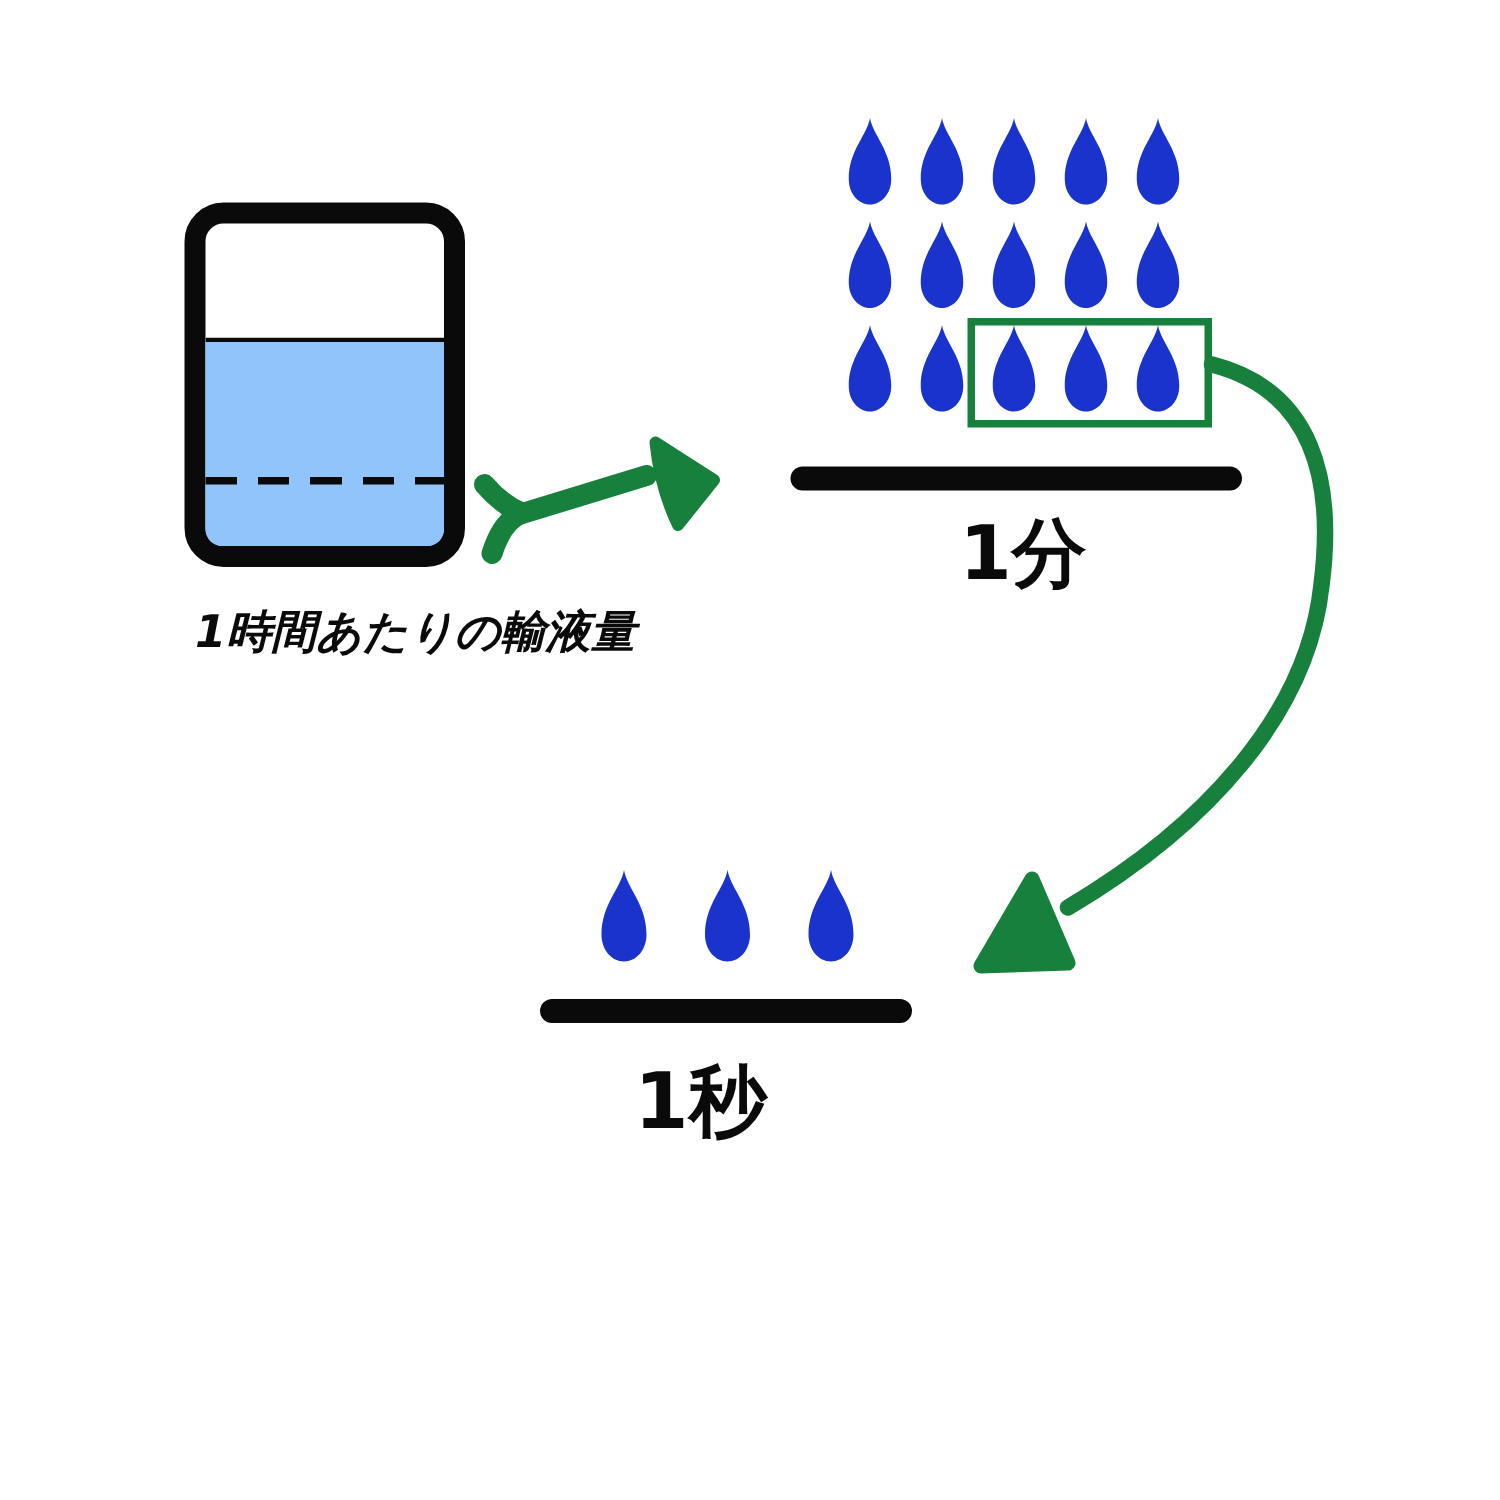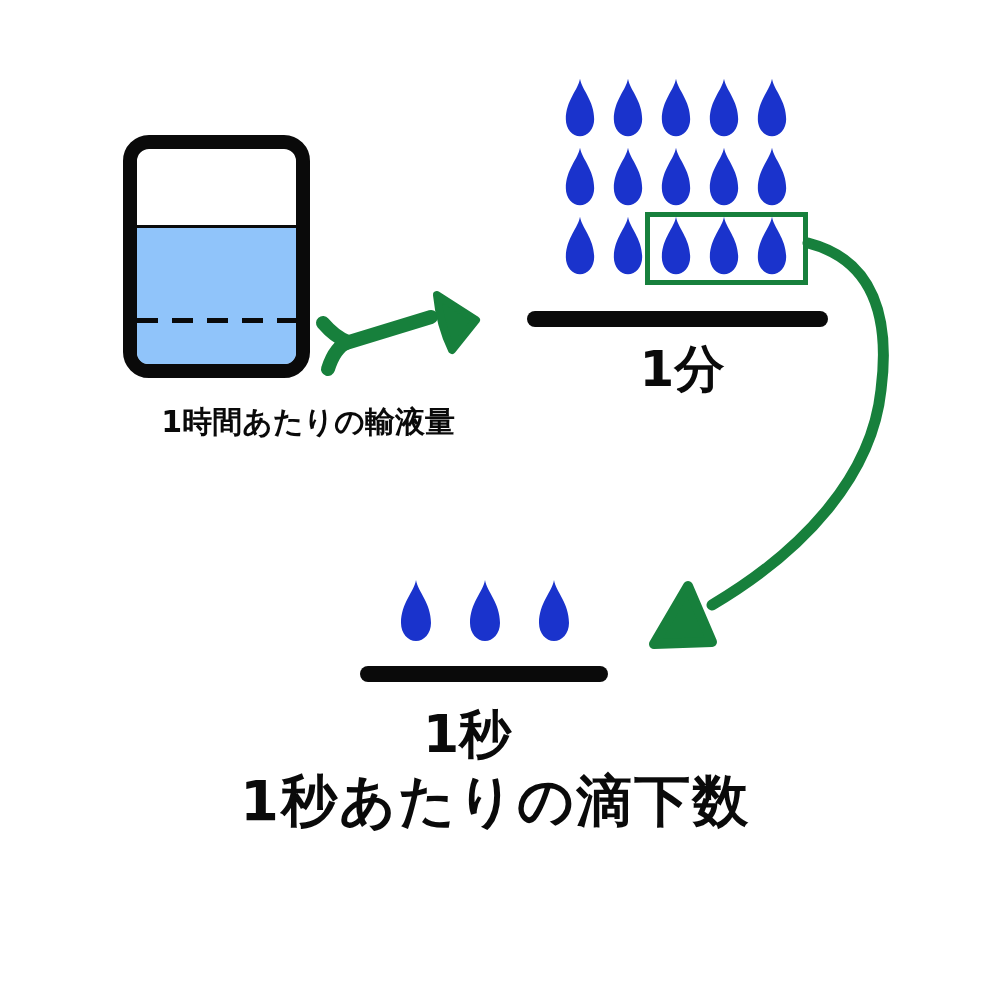--- a/index.html
+++ b/index.html
@@ -37,23 +37,24 @@
     background: repeating-linear-gradient(90deg,
       #0a0a0a 0px, #0a0a0a 21px,
       rgba(0,0,0,0) 21px, rgba(0,0,0,0) 35px);
   }
 
   
   .caption {
     font-weight: 700;
     font-size: 30px;
     line-height: 1.1;
-    text-align: right;
+    text-align: left;
     white-space: nowrap;
     letter-spacing: 0px;
+    font-style: italic;
   }
   .hour-caption   { left: 130px; top: 405px; width: 325px; }
   .minute-caption { left: 527px; top: 407px; width: 295px; }
   .second-caption { left: 240px; top: 770px; width: 500px; font-size: 56px; letter-spacing: 2px; }
 
   .unit-label {
     font-weight: 800;
     text-align: center;
     white-space: nowrap;
   }
@@ -210,15 +211,14 @@
     </div>
       <div class="drop">
       <svg width="36" height="64" viewBox="0 0 36 64">
         <path d="M18 2 C 20 14, 33 25, 33 45 C 33 55.5, 26 63, 18 63 C 10 63, 3 55.5, 3 45 C 3 25, 16 14, 18 2 Z" fill="#1A33CC"></path>
       </svg>
     </div>
     </div>
 
   <div class="abs underline second-underline"></div>
   <div class="abs unit-label second-unit">1秒</div>
-  <div class="abs caption second-caption">1秒あたりの滴下数</div>
 
 </div>
 
 </body></html>

